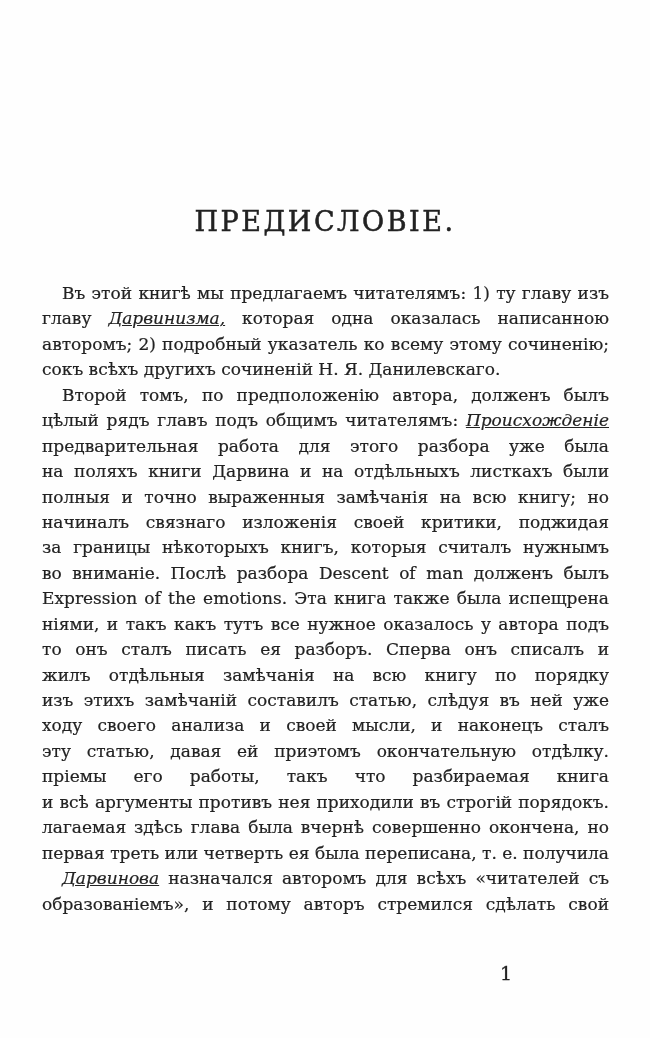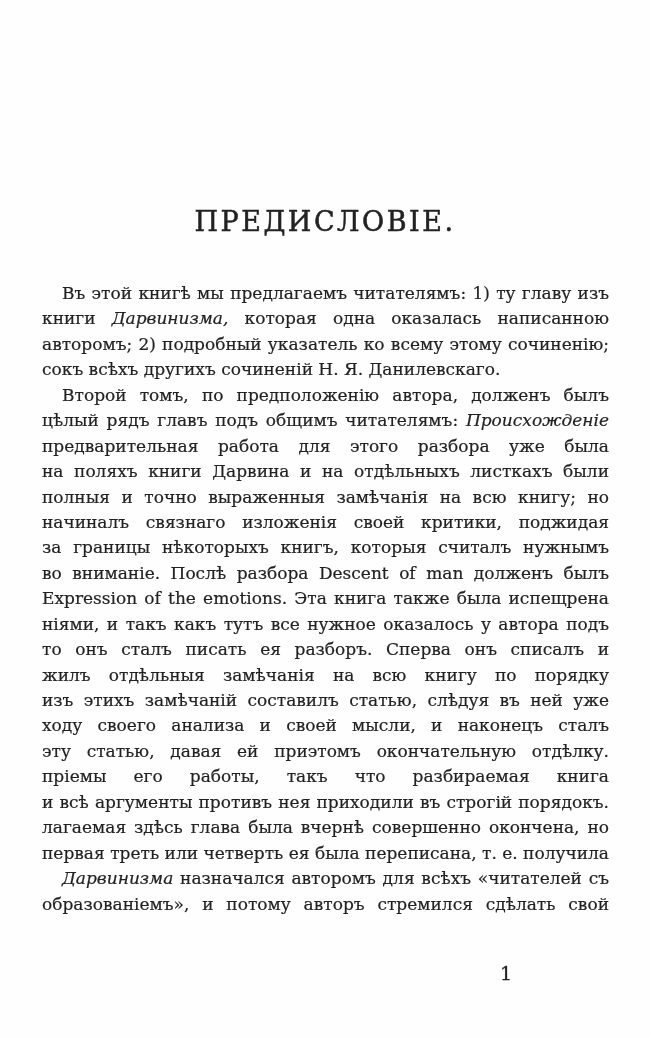--- a/index.html
+++ b/index.html
@@ -33,37 +33,37 @@
     -webkit-text-stroke: 0.2px #222;
   }
   .line {
     text-align: justify;
     text-align-last: justify;
     height: 25.45px;
     overflow: hidden;
   }
   .line.first { text-indent: 20px; }
   .line.endpara { text-align-last: left; }
-  .i { font-style: italic; }
+  .i { font-style: italic; text-decoration: underline; }
   .pageno {
     position: absolute;
     left: 500px;
     top: 962px;
     font-size: 19px;
     -webkit-text-stroke: 0.3px #222;
   }
 </style>
 </head>
 <body>
 
 <div class="page">
   <div class="title">ПРЕДИСЛОВІЕ.</div>
   <div class="bookbody">
       <div class="line first"><span>Въ этой книгѣ мы предлагаемъ читателямъ: 1) ту главу изъ 2-го</span></div>
-      <div class="line"><span>книги </span><span class="i">Дарвинизма,</span><span> которая одна оказалась написанною покойнымъ</span></div>
+      <div class="line"><span>главу </span><span class="i">Дарвинизма,</span><span> которая одна оказалась написанною покойнымъ</span></div>
       <div class="line"><span>авторомъ; 2) подробный указатель ко всему этому сочиненію; 3) спи-</span></div>
       <div class="line endpara"><span>сокъ всѣхъ другихъ сочиненій Н. Я. Данилевскаго.</span></div>
       <div class="line first"><span>Второй томъ, по предположенію автора, долженъ былъ содержать</span></div>
       <div class="line"><span>цѣлый рядъ главъ подъ общимъ читателямъ: </span><span class="i">Происхожденіе человѣка.</span></div>
       <div class="line"><span>предварительная работа для этого разбора уже была кончена, т. е.</span></div>
       <div class="line"><span>на поляхъ книги Дарвина и на отдѣльныхъ листкахъ были сдѣланы</span></div>
       <div class="line"><span>полныя и точно выраженныя замѣчанія на всю книгу; но авторъ не</span></div>
       <div class="line"><span>начиналъ связнаго изложенія своей критики, поджидая полученія изъ-</span></div>
       <div class="line"><span>за границы нѣкоторыхъ книгъ, которыя считалъ нужнымъ принять</span></div>
       <div class="line"><span>во вниманіе. Послѣ разбора Descent of man долженъ былъ идти разборъ</span></div>
@@ -71,17 +71,17 @@
       <div class="line"><span>ніями, и такъ какъ тутъ все нужное оказалось у автора подъ руками,</span></div>
       <div class="line"><span>то онъ сталъ писать ея разборъ. Сперва онъ списалъ и подробно изло-</span></div>
       <div class="line"><span>жилъ отдѣльныя замѣчанія на всю книгу по порядку страницъ; потомъ</span></div>
       <div class="line"><span>изъ этихъ замѣчаній составилъ статью, слѣдуя въ ней уже логическому</span></div>
       <div class="line"><span>ходу своего анализа и своей мысли, и наконецъ сталъ переписывать</span></div>
       <div class="line"><span>эту статью, давая ей приэтомъ окончательную отдѣлку. Таковы были</span></div>
       <div class="line"><span>пріемы его работы, такъ что разбираемая книга исчерпывалась до дна,</span></div>
       <div class="line"><span>и всѣ аргументы противъ нея приходили въ строгій порядокъ. Пред-</span></div>
       <div class="line"><span>лагаемая здѣсь глава была вчернѣ совершенно окончена, но только</span></div>
       <div class="line"><span>первая треть или четверть ея была переписана, т. е. получила оконча-</span></div>
-      <div class="line first"><span class="i">Дарвинизма</span><span> назначался авторомъ для всѣхъ «читателей съ общимъ</span></div>
+      <div class="line first"><span class="i">Дарвинова</span><span> назначался авторомъ для всѣхъ «читателей съ общимъ</span></div>
       <div class="line"><span>образованіемъ», и потому авторъ стремился сдѣлать свой трудъ «яснымъ</span></div>
     </div>
   <div class="pageno">1</div>
 </div>
 
 </body></html>

